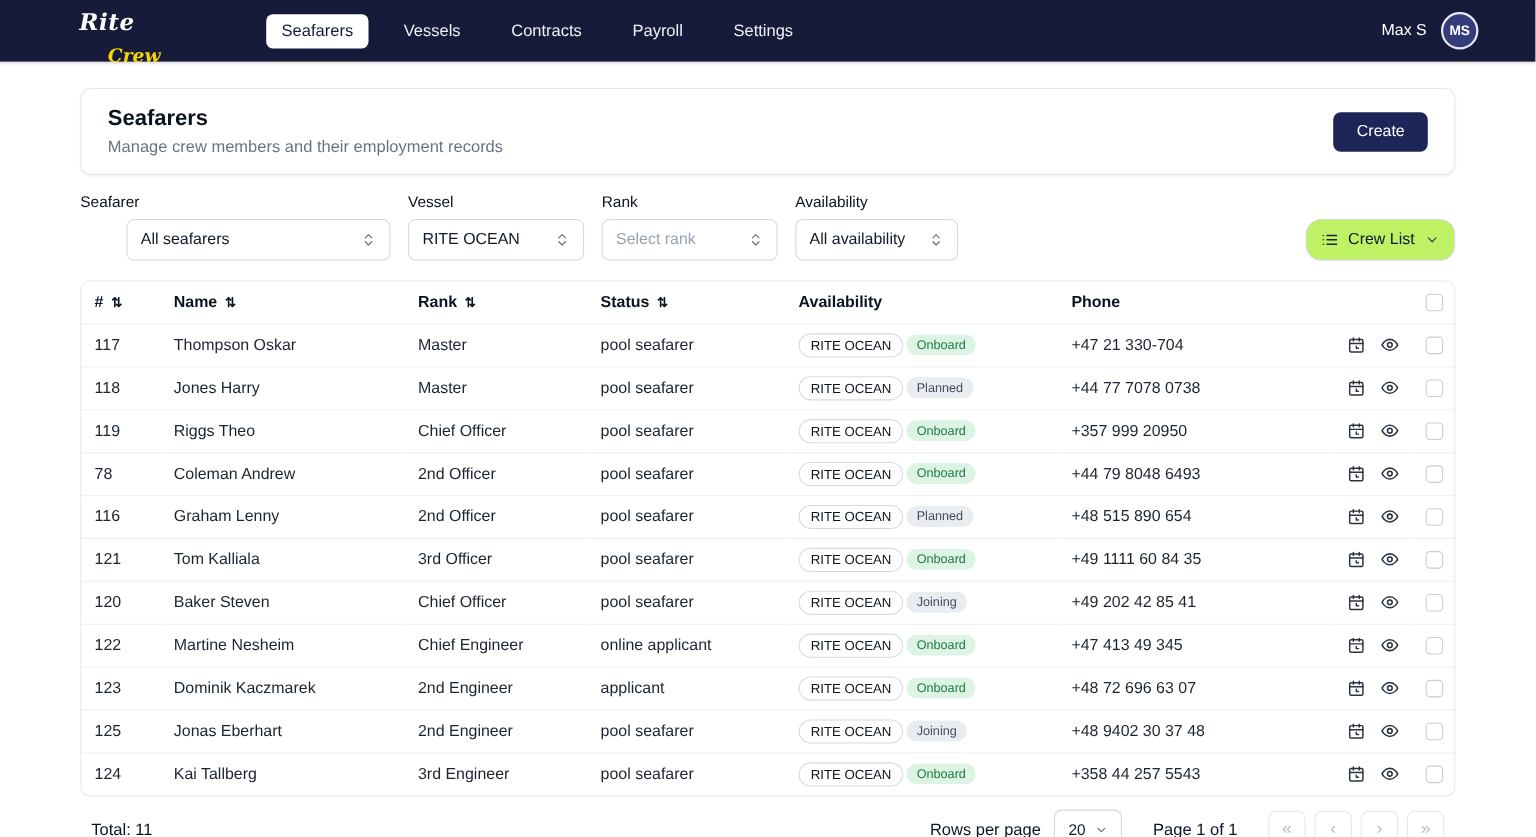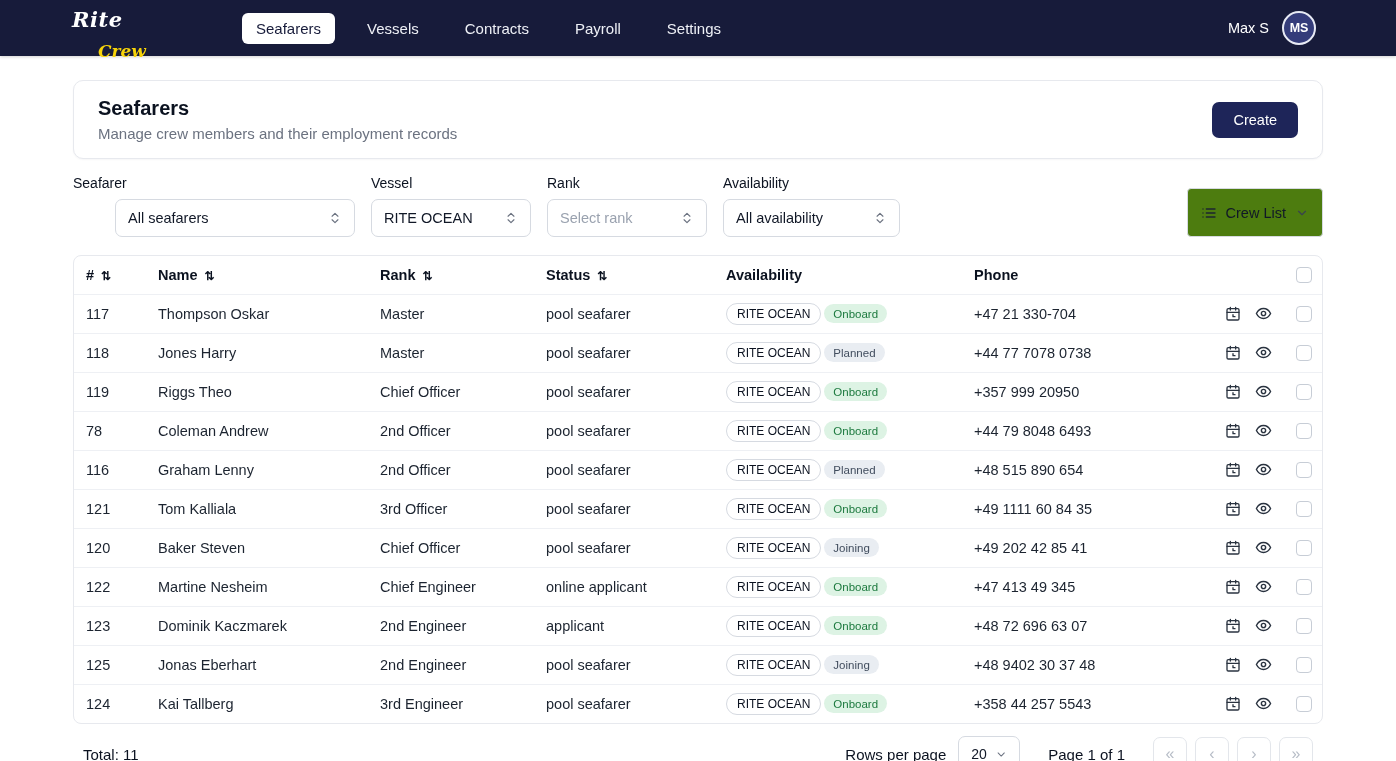--- a/index.html
+++ b/index.html
@@ -4,21 +4,21 @@
 <style>
   * { box-sizing: border-box; margin: 0; padding: 0; }
   html, body {
     width: 1396px; height: 761px; overflow: hidden;
     background: #ffffff; color: #111827;
     font-family: "Liberation Sans", sans-serif; font-size: 14px;
   }
   
   .topnav {
     height: 56px; background: #171b3a; display: flex; align-items: center;
-    padding: 0 80px 0 72px; box-shadow: 0 1px 3px rgba(0,0,0,.18);
+    padding: 0 52px 0 72px; box-shadow: 0 1px 3px rgba(0,0,0,.18);
   }
   .logo { position: relative; width: 74px; height: 42px; flex: none; }
   .logo .rite {
     font-family: "DejaVu Serif", serif; font-style: italic; font-weight: 700;
     color: #ffffff; font-size: 21px; letter-spacing: .5px; line-height: 1;
     display: inline-block; margin-top: 2px;
   }
   .logo .crew {
     position: absolute; left: 26px; top: 36px;
     font-family: "DejaVu Serif", serif; font-style: italic; font-weight: 700;
@@ -53,24 +53,24 @@
   
   .filters-row { margin-top: 16px; display: flex; align-items: flex-end; justify-content: space-between; }
   .filter-groups { display: flex; gap: 16px; }
   .fgroup > label { display: block; font-size: 14px; font-weight: 400; color: #0b1220; margin-bottom: 8px; }
   .select {
     height: 38px; border: 1px solid #d6dae1; border-radius: 7px; background: #fff;
     display: flex; align-items: center; justify-content: space-between;
     padding: 0 12px; font-size: 14.5px; color: #111827; cursor: pointer; gap: 8px;
   }
   .select .ph { color: #9aa2af; }
-  .w240 { width: 240px; margin-left: 42px; } .w160 { width: 160px; } .w176 { width: 177px; }
+  .w240 { width: 240px; margin-left: 42px; } .w160 { width: 160px; } .w176 { width: 148px; }
   .btn-outline {
-    height: 49px; display: inline-flex; align-items: center; gap: 9px;
-    border: 1px solid #d6dae1; border-radius: 4px; background: #4d7c0f;
+    height: 38px; display: inline-flex; align-items: center; gap: 9px;
+    border: 1px solid #d6dae1; border-radius: 14px; background: #bef264;
     padding: 0 13px; font-size: 14.5px; font-family: inherit; color: #111827; cursor: pointer;
   }
   
   .table-wrap { margin-top: 18px; border: 1px solid #e7e9ee; border-radius: 8px; overflow: hidden; background: #fff; }
   table { width: 100%; border-collapse: collapse; table-layout: fixed; }
   th { height: 38px; text-align: left; padding: 0 0 0 12px; font-size: 14.5px; font-weight: 600; color: #0b1220; white-space: nowrap; }
   td { height: 39px; padding: 0 0 0 12px; font-size: 14.5px; color: #1c2430; border-top: 1px solid #eef0f4; white-space: nowrap; overflow: hidden; }
   .sort { margin-left: 7px; font-size: 12px; color: #0b1220; cursor: pointer; }
   .avail { display: inline-flex; align-items: center; }
   .vpill {

